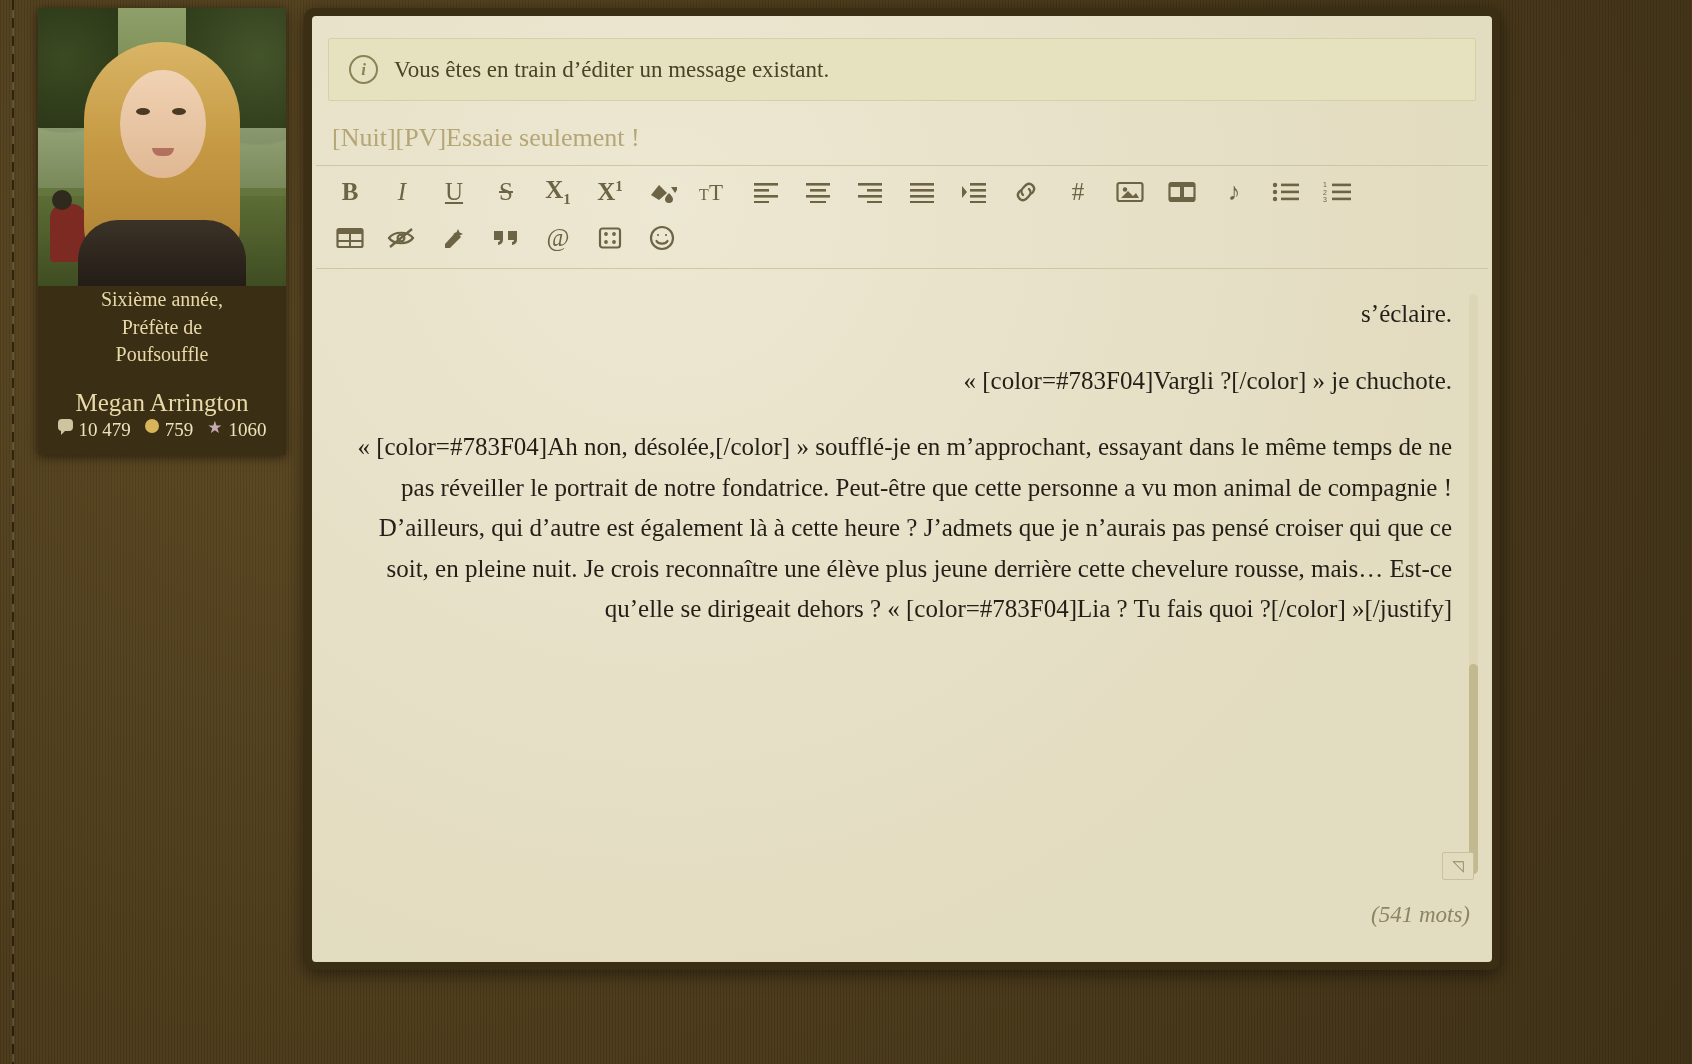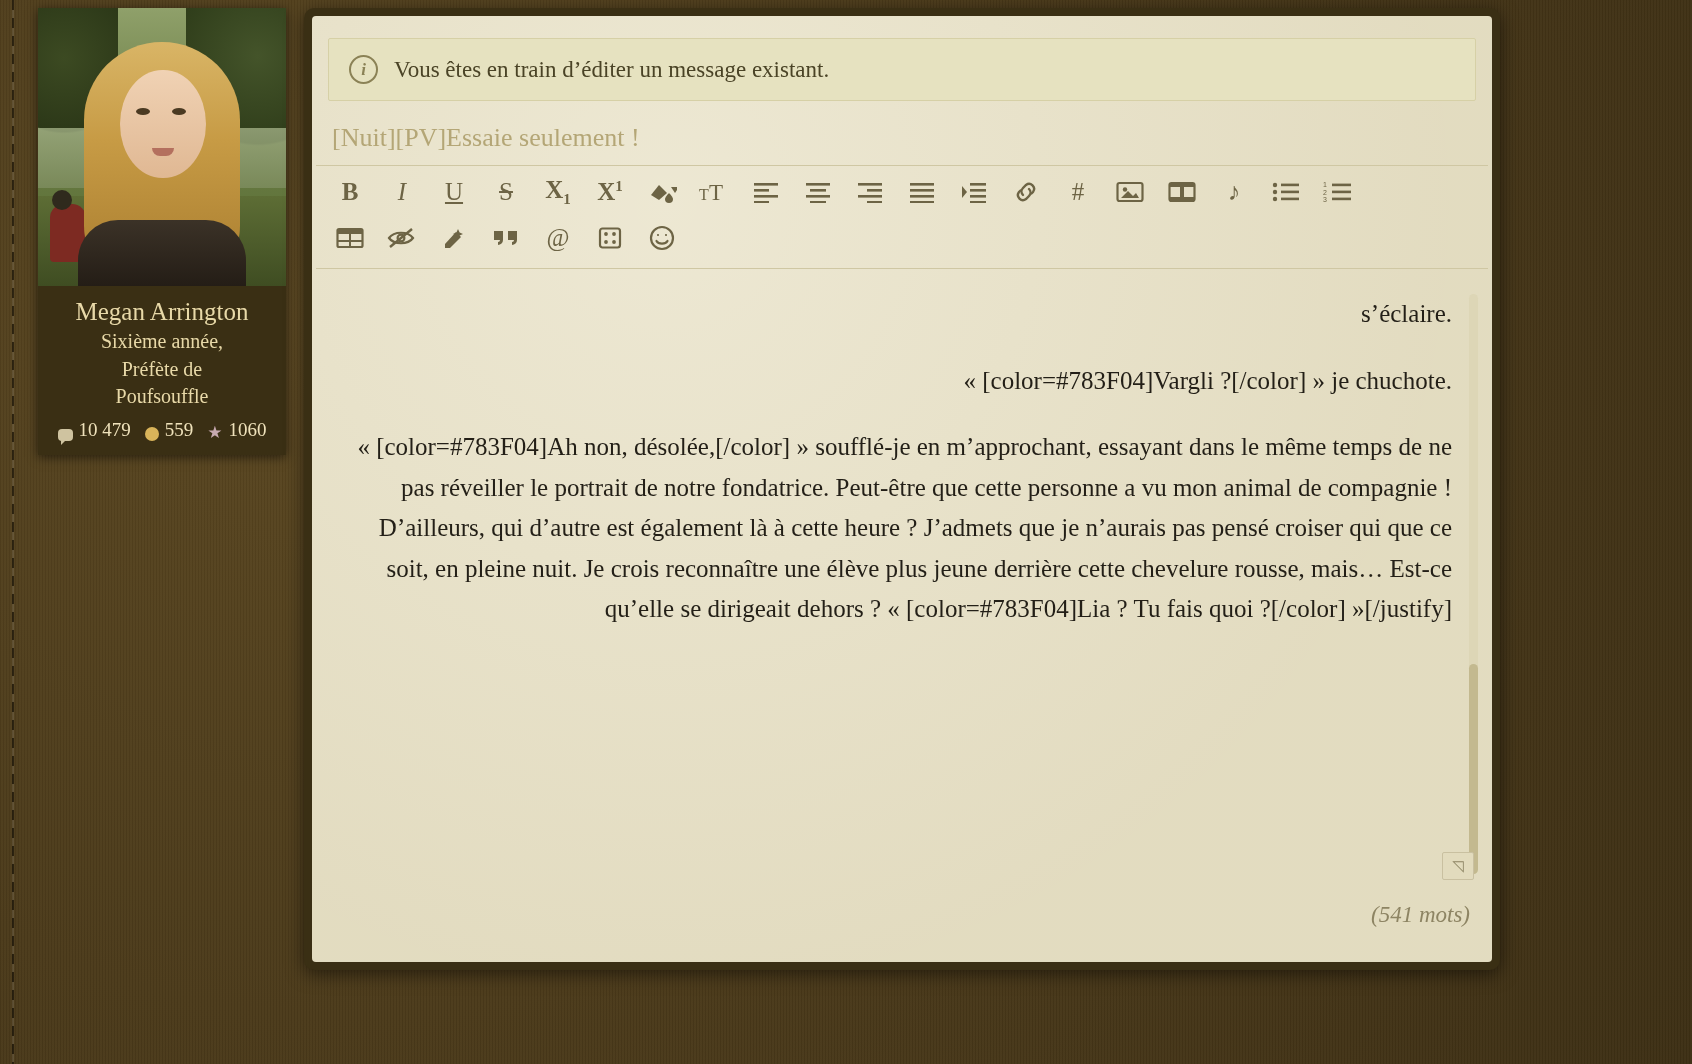--- a/index.html
+++ b/index.html
@@ -79,21 +79,21 @@
   }
   #pstats {
     display: flex;
     justify-content: center;
     align-items: center;
     gap: 14px;
     padding: 0 0 14px;
     color: #efe2bb;
     font-size: 19px;
   }
-  #pstats .st { display: flex; align-items: flex-end; gap: 6px; }
+  #pstats .st { display: flex; align-items: flex-start; gap: 6px; }
   .ic-bubble {
     width: 15px; height: 12px; background: #cfc3a0; border-radius: 4px; position: relative; display:inline-block;
   }
   .ic-bubble::after {
     content:""; position:absolute; left:3px; bottom:-4px; border-width:5px 5px 0 0; border-style:solid; border-color:#cfc3a0 transparent transparent transparent;
   }
   .ic-coin { width: 14px; height: 14px; border-radius: 50%; background: #d9b45a; display:inline-block; }
   .ic-star { color:#c7a9b0; font-size:17px; line-height:1; }
 
   
@@ -241,34 +241,34 @@
       <div class="av-grass"></div>
       <div class="av-fig"></div>
       <div class="av-fig2"></div>
       <div class="av-hair"></div>
       <div class="av-face"></div>
       <div class="av-eye-l"></div>
       <div class="av-eye-r"></div>
       <div class="av-mouth"></div>
       <div class="av-jacket"></div>
     </div>
-    <div id="pname">Megan Arrington</div>
     <div id="prole">
       <div>Sixième année,</div>
       <div>Préfète de</div>
       <div>Poufsouffle</div>
     </div>
+    <div id="pname">Megan Arrington</div>
     <div id="pstats">
       <span class="st">
         <span class="ic-bubble"></span>
         <span>10 479</span>
       </span>
       <span class="st">
         <span class="ic-coin"></span>
-        <span>559</span>
+        <span>759</span>
       </span>
       <span class="st">
         <span class="ic-star">★</span>
         <span>1060</span>
       </span>
     </div>
   </div>
 
   <div id="editor">
     <div id="editor-inner">

